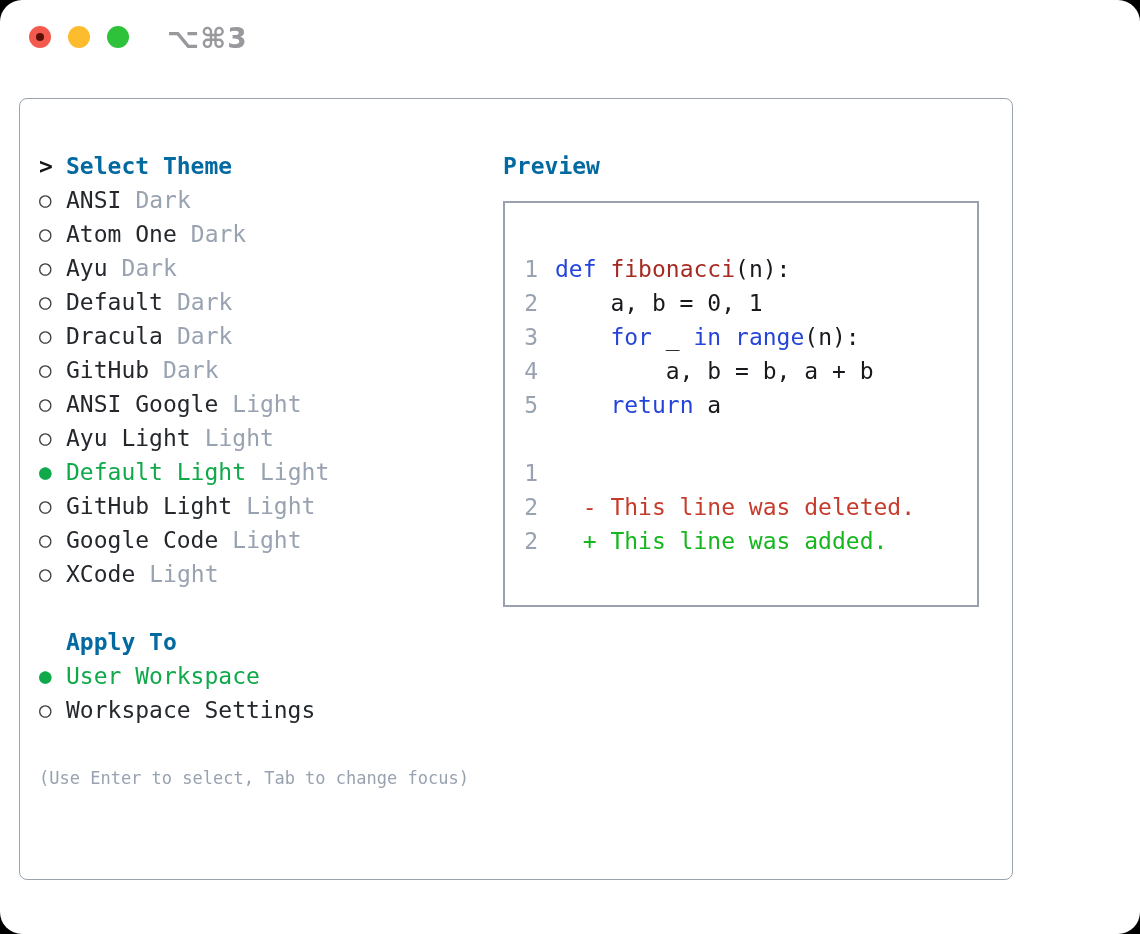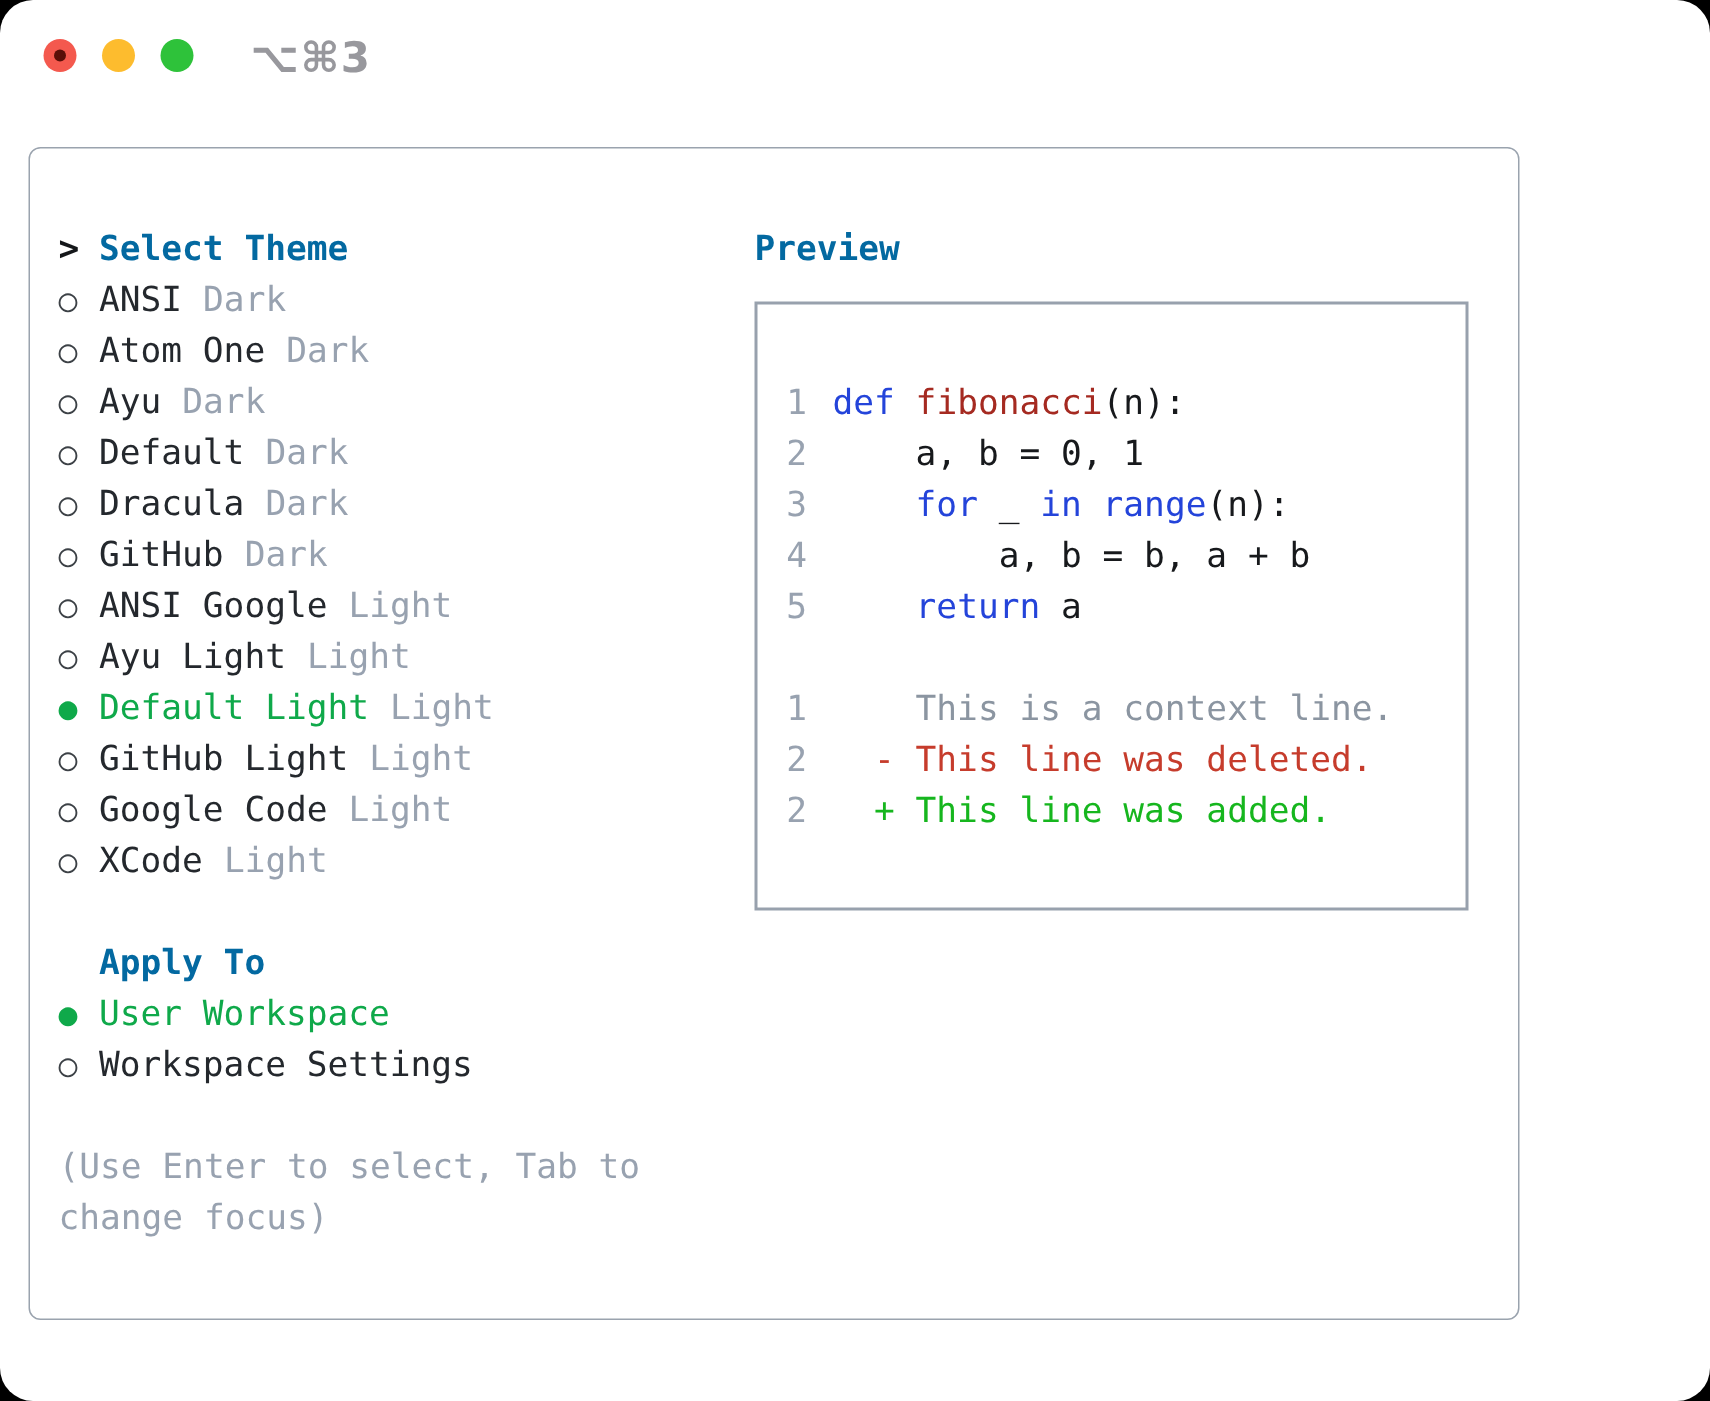--- a/index.html
+++ b/index.html
@@ -50,21 +50,21 @@
   .focus-caret{font-weight:bold;color:#14171a;}
   .left-col{position:absolute;left:19px;top:50px;width:450px;}
   .spacer{height:34px;}
   .lbl{color:#24282d;text-align:right;}
   .sfx{color:var(--muted-gray);margin-left:14px;}
   .radio{color:#3c4146;font-size:21px;}
   .opt{cursor:pointer;}
   .opt.sel .lbl{color:var(--sel-green);}
   .opt.sel .radio{color:var(--sel-green);}
   .hint{
-    width:440px;font-size:23px;line-height:34px;color:var(--muted-gray);
+    width:440px;font-size:17px;line-height:34px;color:var(--muted-gray);
   }
   
   .right-col{position:absolute;left:483px;top:50px;}
   .preview-box{
     margin-top:18px;width:476px;height:406px;
     border:2px solid #98a1ad;background:#fff;
     padding:49px 0 0 19px;
   }
   .coderow{display:flex;height:34px;font-size:23px;align-items:center;}
   .num{display:inline-block;width:14px;flex:0 0 14px;margin-right:17px;
@@ -166,21 +166,20 @@
               <span class="num">5</span>
               <span class="tok plain">    </span>
               <span class="tok kw">return</span>
               <span class="tok plain"> a</span>
             </div>
             <div class="coderow">
               <span class="num"></span>
             </div>
             <div class="coderow">
               <span class="num">1</span>
-              <span class="tok ctx">    This is a context line.</span>
             </div>
             <div class="coderow">
               <span class="num">2</span>
               <span class="tok del">  - This line was deleted.</span>
             </div>
             <div class="coderow">
               <span class="num">2</span>
               <span class="tok add">  + This line was added.</span>
             </div>
           </div>

